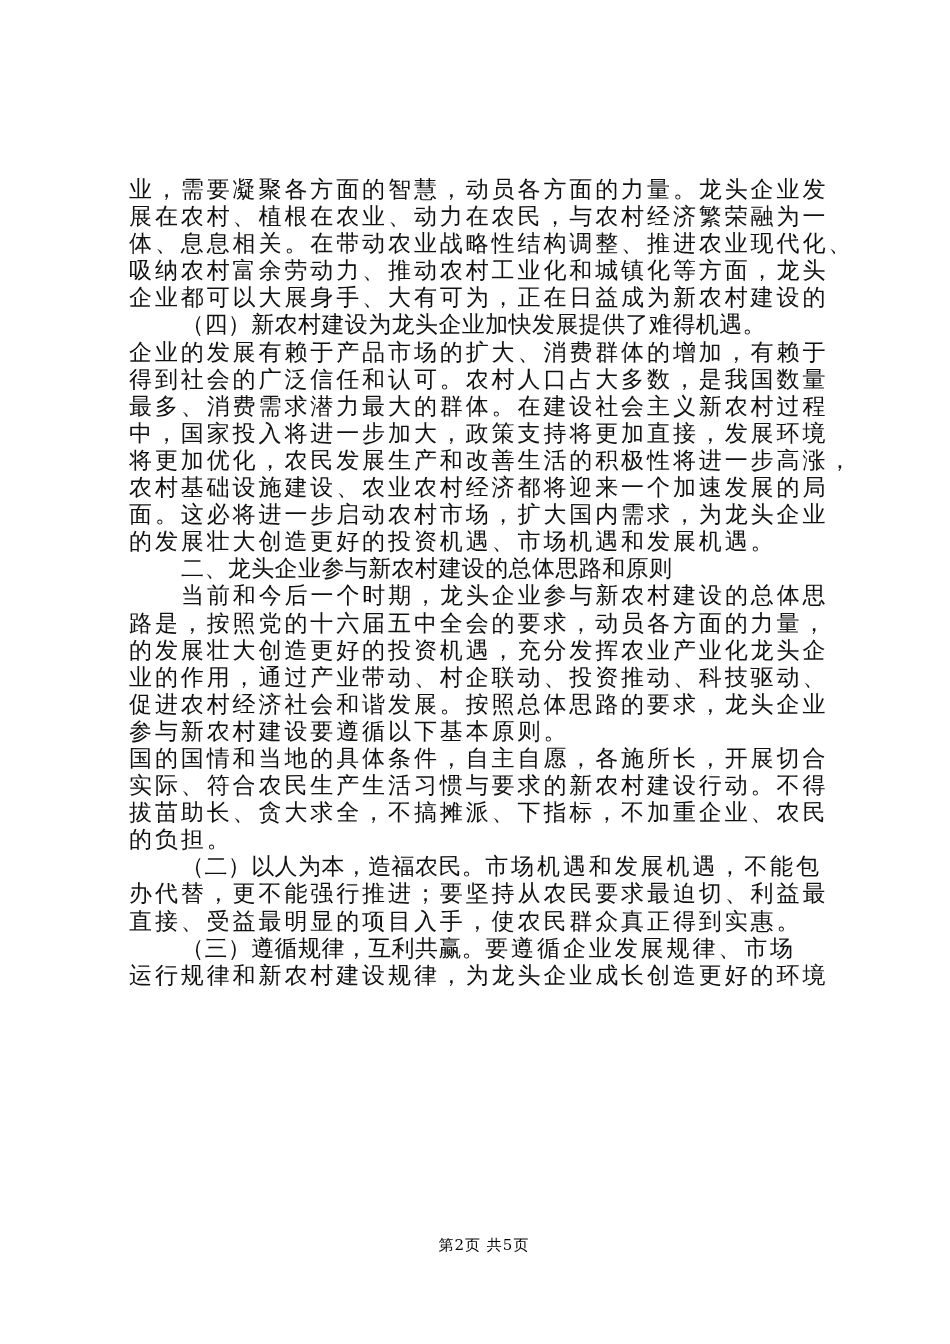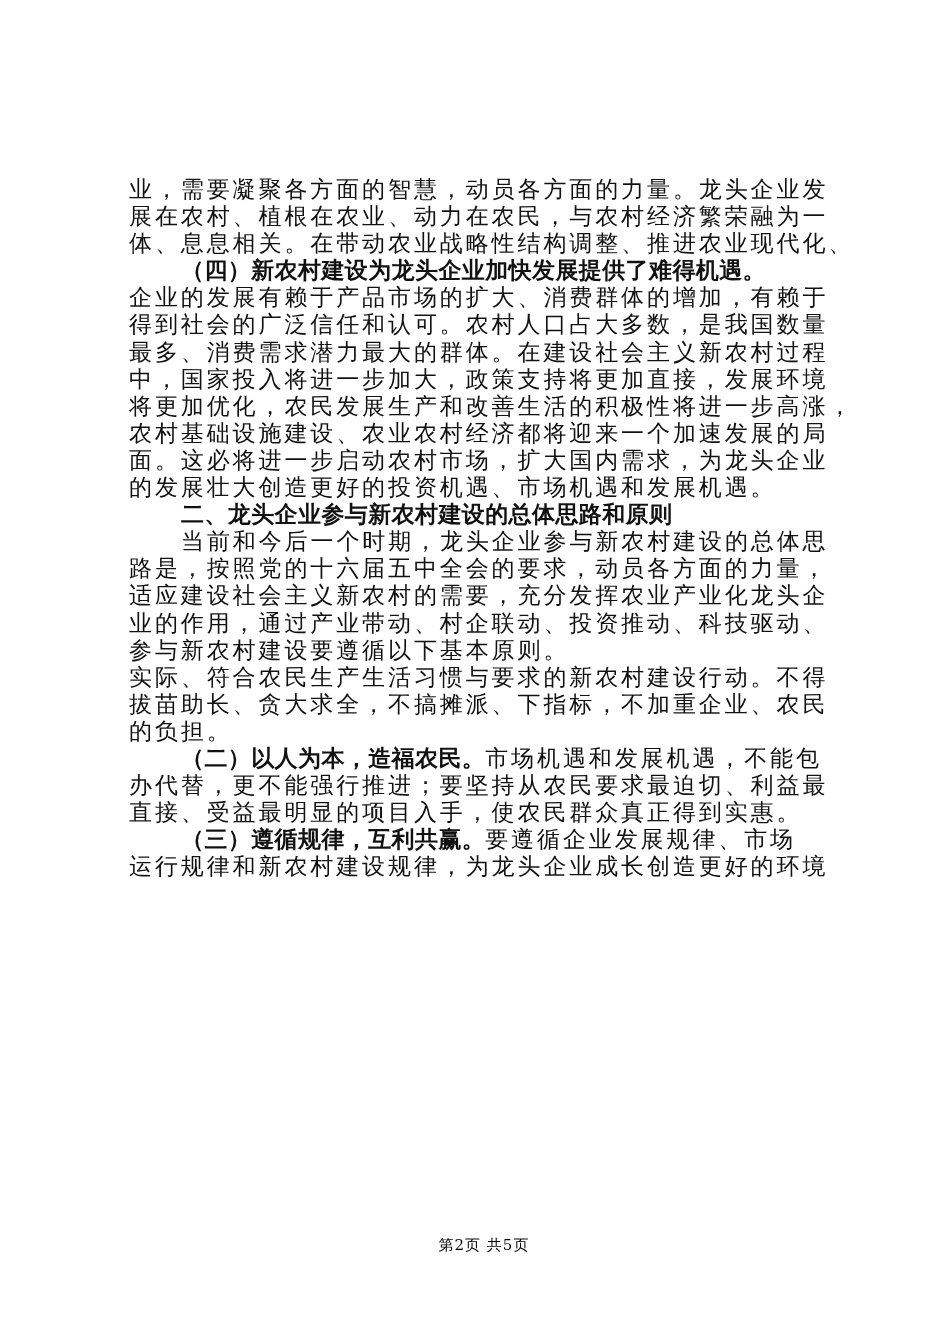--- a/index.html
+++ b/index.html
@@ -36,21 +36,21 @@
     .line {
       display: block;
       white-space: nowrap;
       height: 27.1px;
     }
     .indent {
       padding-left: 52px;
     }
     .bold {
       font-family: "DejaVu Sans", "Liberation Sans", sans-serif;
-      font-weight: bold;
+      font-weight: normal;
       letter-spacing: 0.4px;
     }
     .footer {
       position: absolute;
       left: 0;
       width: 950px;
       top: 1236px;
       text-align: center;
       font-family: "DejaVu Serif", "Liberation Serif", serif;
       font-size: 15px;
@@ -60,35 +60,39 @@
     }
   </style>
 </head>
 <body>
 
 <div class="page">
   <div class="content" id="content">
       <div class="line"><span>业，需要凝聚各方面的智慧，动员各方面的力量。龙头企业发</span></div>
       <div class="line"><span>展在农村、植根在农业、动力在农民，与农村经济繁荣融为一</span></div>
       <div class="line"><span>体、息息相关。在带动农业战略性结构调整、推进农业现代化、</span></div>
+      <div class="line"><span>吸纳农村富余劳动力、推动农村工业化和城镇化等方面，龙头</span></div>
+      <div class="line"><span>企业都可以大展身手、大有可为，正在日益成为新农村建设的</span></div>
       <div class="line indent"><span class="bold">（四）新农村建设为龙头企业加快发展提供了难得机遇。</span></div>
       <div class="line"><span>企业的发展有赖于产品市场的扩大、消费群体的增加，有赖于</span></div>
       <div class="line"><span>得到社会的广泛信任和认可。农村人口占大多数，是我国数量</span></div>
       <div class="line"><span>最多、消费需求潜力最大的群体。在建设社会主义新农村过程</span></div>
       <div class="line"><span>中，国家投入将进一步加大，政策支持将更加直接，发展环境</span></div>
       <div class="line"><span>将更加优化，农民发展生产和改善生活的积极性将进一步高涨，</span></div>
       <div class="line"><span>农村基础设施建设、农业农村经济都将迎来一个加速发展的局</span></div>
       <div class="line"><span>面。这必将进一步启动农村市场，扩大国内需求，为龙头企业</span></div>
       <div class="line"><span>的发展壮大创造更好的投资机遇、市场机遇和发展机遇。</span></div>
       <div class="line indent"><span class="bold">二、龙头企业参与新农村建设的总体思路和原则</span></div>
       <div class="line indent"><span>当前和今后一个时期，龙头企业参与新农村建设的总体思</span></div>
       <div class="line"><span>路是，按照党的十六届五中全会的要求，动员各方面的力量，</span></div>
-      <div class="line"><span>适应建设社会主义新农村的需要，充分发挥农业产业化龙头企</span></div>
+      <div class="line"><span>的发展壮大创造更好的投资机遇，充分发挥农业产业化龙头企</span></div>
       <div class="line"><span>业的作用，通过产业带动、村企联动、投资推动、科技驱动、</span></div>
+      <div class="line"><span>促进农村经济社会和谐发展。按照总体思路的要求，龙头企业</span></div>
       <div class="line"><span>参与新农村建设要遵循以下基本原则。</span></div>
+      <div class="line"><span>国的国情和当地的具体条件，自主自愿，各施所长，开展切合</span></div>
       <div class="line"><span>实际、符合农民生产生活习惯与要求的新农村建设行动。不得</span></div>
       <div class="line"><span>拔苗助长、贪大求全，不搞摊派、下指标，不加重企业、农民</span></div>
       <div class="line"><span>的负担。</span></div>
       <div class="line indent"><span class="bold">（二）以人为本，造福农民。</span><span>市场机遇和发展机遇，不能包</span></div>
       <div class="line"><span>办代替，更不能强行推进；要坚持从农民要求最迫切、利益最</span></div>
       <div class="line"><span>直接、受益最明显的项目入手，使农民群众真正得到实惠。</span></div>
       <div class="line indent"><span class="bold">（三）遵循规律，互利共赢。</span><span>要遵循企业发展规律、市场</span></div>
       <div class="line"><span>运行规律和新农村建设规律，为龙头企业成长创造更好的环境</span></div>
     </div>
   <div class="footer">第2页  共5页</div>

